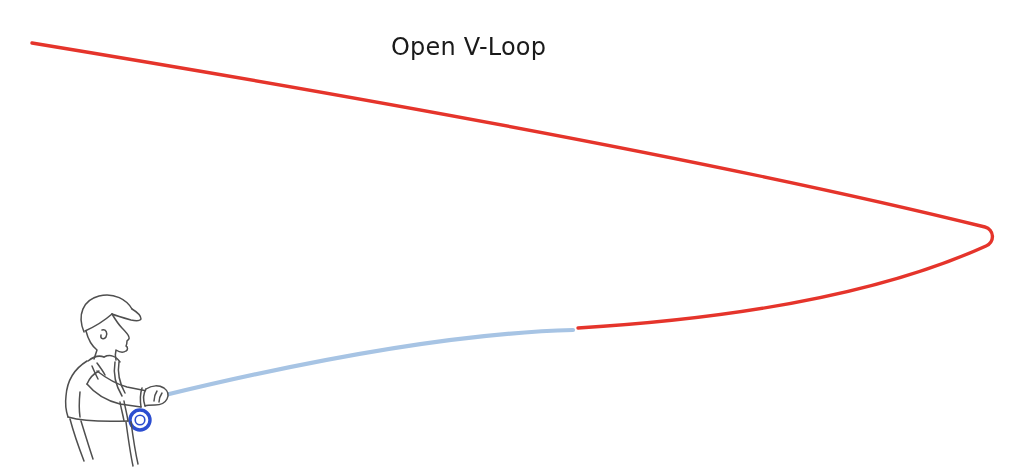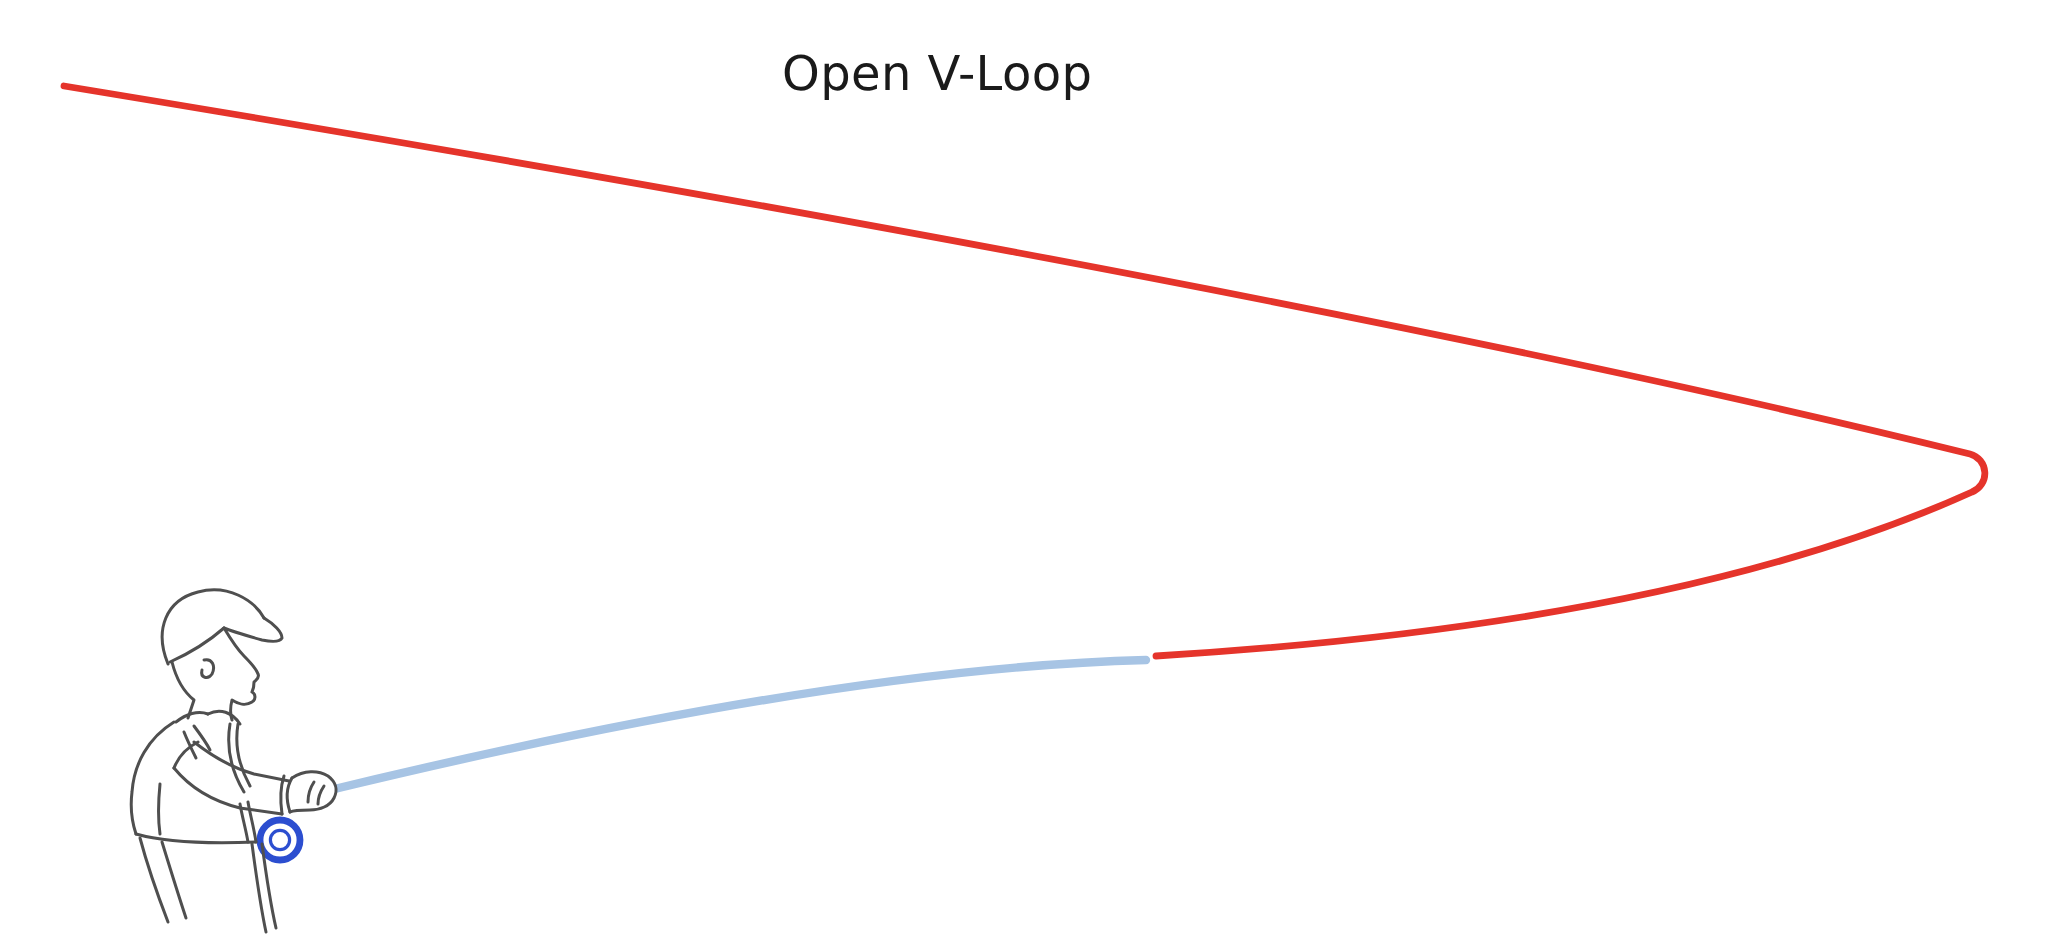--- a/index.html
+++ b/index.html
@@ -15,21 +15,21 @@
   }
   .canvas {
     position: relative;
     width: 1024px;
     height: 469px;
     background: var(--c-background, #ffffff);
   }
   .title {
     position: absolute;
     left: 391px;
-    top: 24px;
+    top: 34px;
     font-size: 24px;
     line-height: 26px;
     color: var(--c-title-text, #1a1a1a);
     white-space: nowrap;
     letter-spacing: 0.2px;
   }
   svg.scene {
     position: absolute;
     left: 0;
     top: 0;

